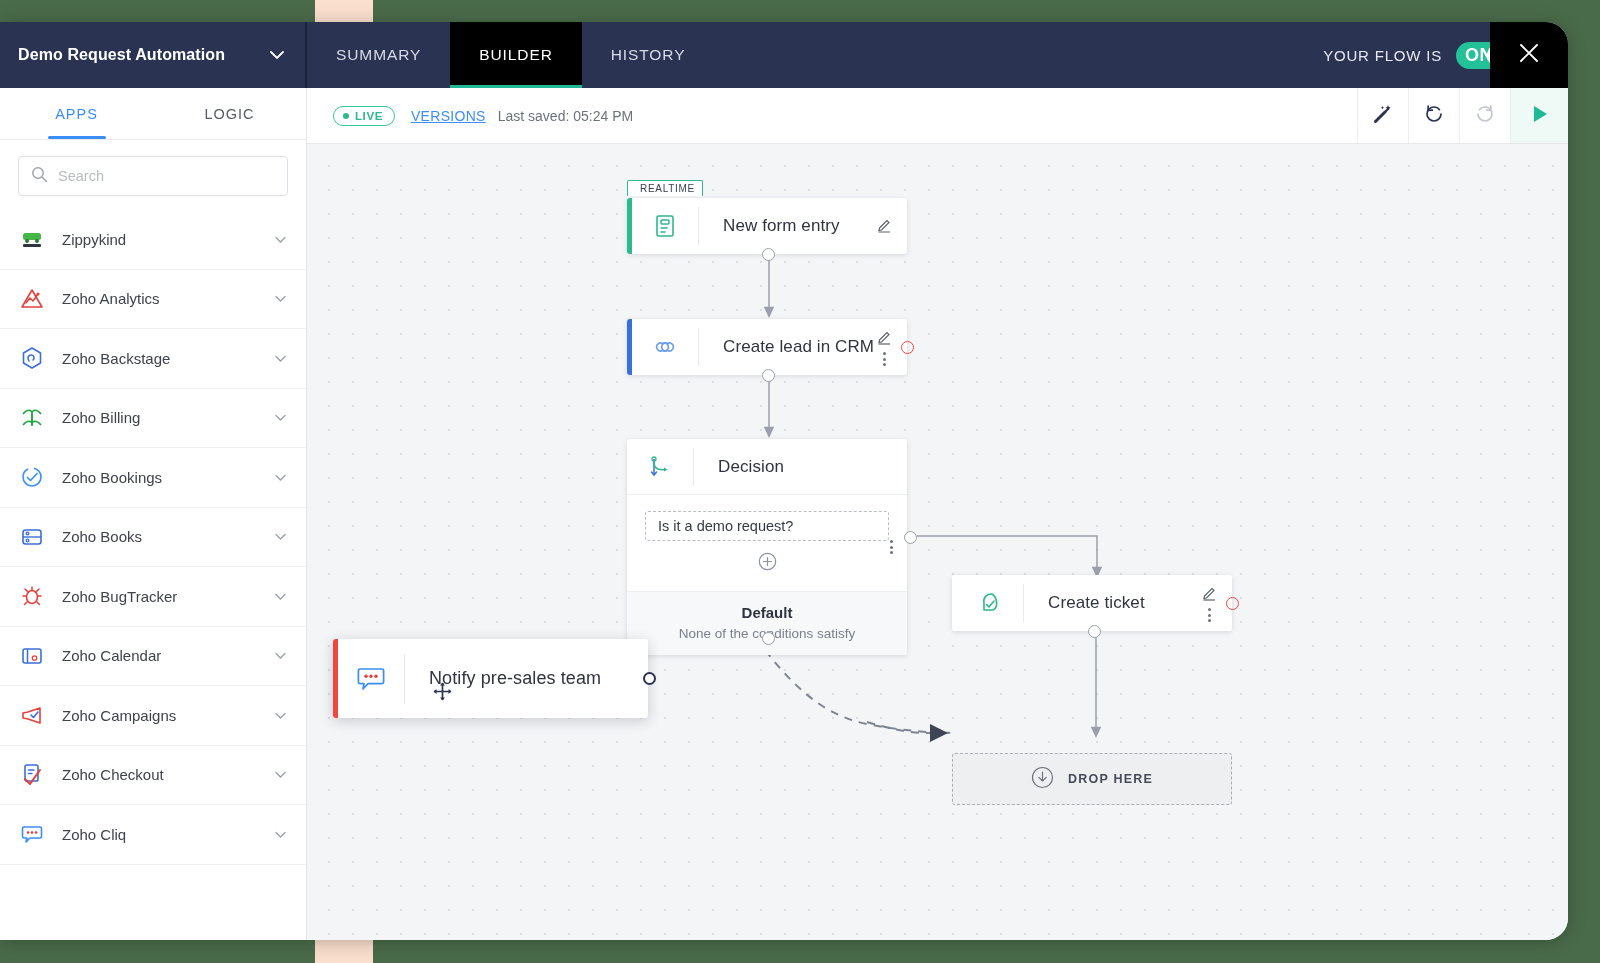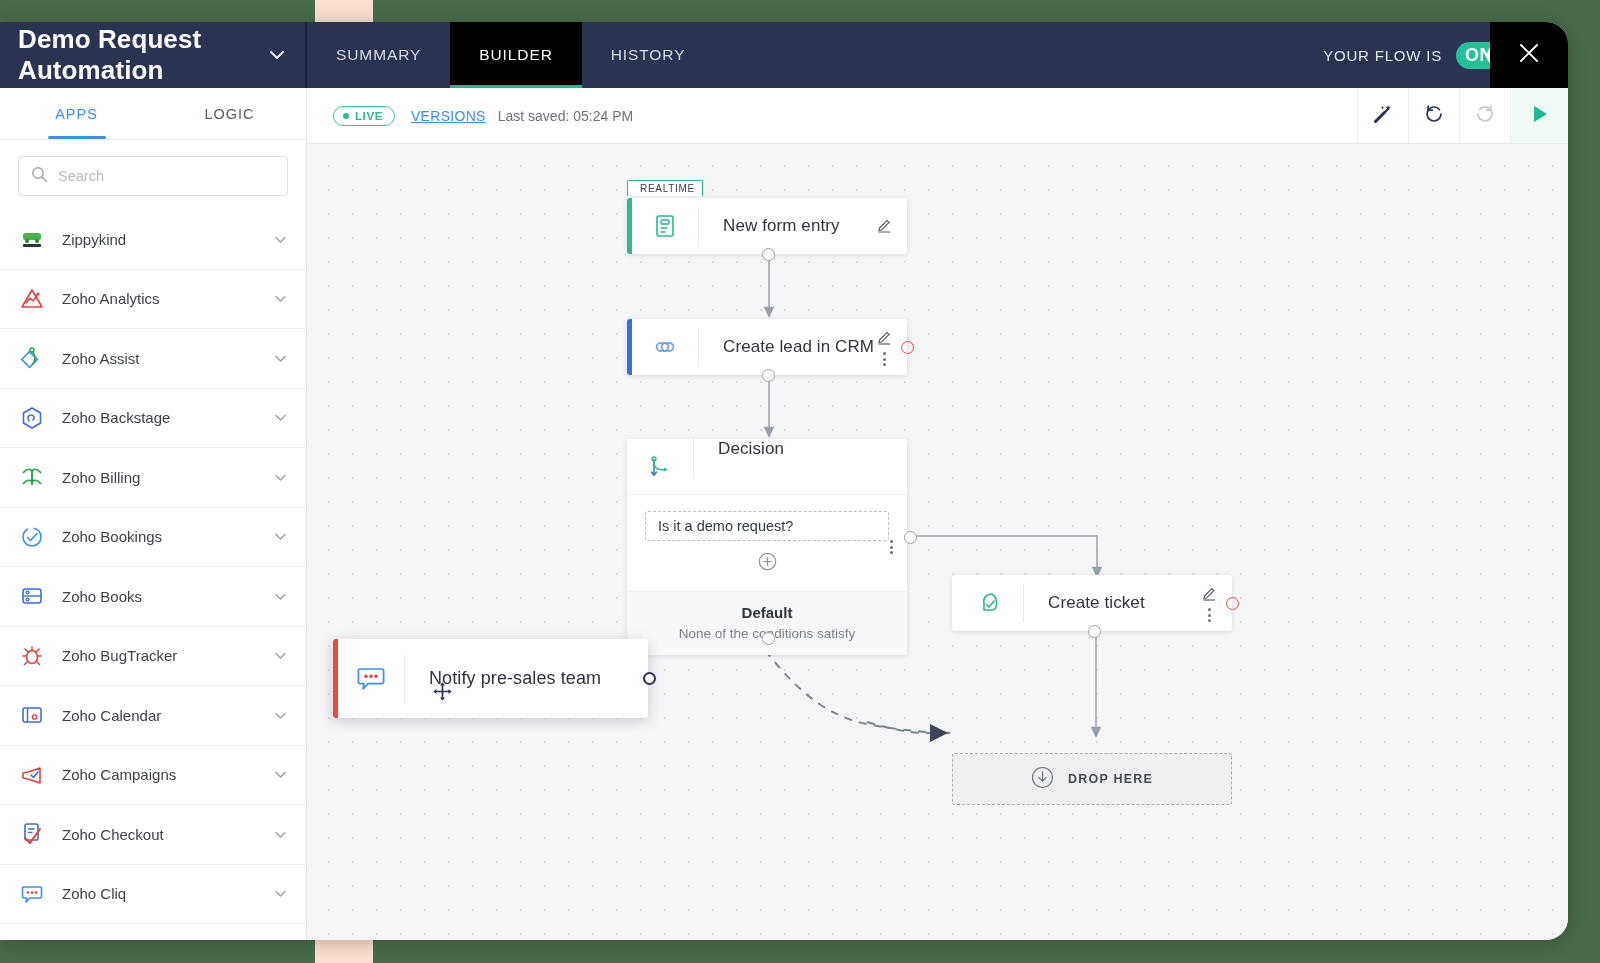--- a/index.html
+++ b/index.html
@@ -28,21 +28,21 @@
   
   .topbar {
     position: absolute; left: 0; top: 0; width: 100%; height: 66px;
     background: #2b3353; display: flex; align-items: stretch;
   }
   .flow-title-box {
     width: 307px; display: flex; align-items: center; justify-content: space-between;
     padding: 0 18px 0 18px; border-right: 2px solid #1d2440;
   }
   .flow-title {
-    color: #ffffff; font-size: 26px; font-weight: bold; letter-spacing: .1px;
+    color: #ffffff; font-size: 16px; font-weight: bold; letter-spacing: .1px;
   }
   .chev-white { width: 20px; height: 20px; display:block; }
   .tabs { display: flex; align-items: stretch; }
   .tab {
     display: flex; align-items: center; padding: 0 29px;
     color: #d8dbe6; font-size: 15.5px; letter-spacing: .9px;
     cursor: pointer; position: relative;
   }
   .tab.active { background: #000000; color: #ffffff; }
   .tab.active::after {
@@ -169,21 +169,21 @@
     position: absolute; font-size: 10px; letter-spacing: .7px; color: #3a4052;
     background: #ffffff; border: 1px solid #2eb88d; border-bottom: none;
     padding: 2px 7px 2px 12px; border-radius: 2px 2px 0 0;
   }
 
   
   .decision-node {
     position: absolute; background: #ffffff; border-radius: 3px;
     box-shadow: 0 1px 5px rgba(40,45,60,.14); overflow: hidden;
   }
-  .dec-head { height: 56px; display: flex; border-bottom: 1px solid #edeef1; }
+  .dec-head { height: 56px; display: flex; align-items: center; border-bottom: 1px solid #edeef1; }
   .dec-cond-area { padding: 16px 18px 8px 18px; }
   .cond-pill {
     border: 1.4px dashed #b9bdc6; border-radius: 3px; height: 30px;
     display: flex; align-items: center; padding: 0 12px; font-size: 14.5px; color: #333a47;
   }
   .plus-circle {
     width: 19px; height: 19px; margin: 11px auto 12px auto; display:block; cursor: pointer;
   }
   .dec-default {
     background: #f7f8f9; border-top: 1px solid #edeef1; padding: 12px 10px 14px 10px; text-align: center;
@@ -296,33 +296,20 @@
           </div>
           <div class="app-row">
             <span class="app-icon">
               <svg width="26" height="26" viewBox="0 0 26 26">
                 <path d="M13 4 L23 21 H3 Z" fill="none" stroke="#e4413c" stroke-width="1.6" stroke-linejoin="round"></path>
                 <path d="M7 17 L11 12 L14 15 L19 8" fill="none" stroke="#e4413c" stroke-width="1.5" stroke-linecap="round" stroke-linejoin="round"></path>
                 <circle cx="19" cy="8" r="1.6" fill="#e4413c"></circle>
               </svg>
             </span>
             <span class="app-label">Zoho Analytics</span>
-            <span class="chev-grey"><svg width="15" height="15" viewBox="0 0 15 15">
-                <path d="M3 5.5 L7.5 10 L12 5.5" fill="none" stroke="#9aa0ab" stroke-width="1.4" stroke-linecap="round"></path>
-              </svg></span>
-          </div>
-          <div class="app-row">
-            <span class="app-icon">
-              <svg width="26" height="26" viewBox="0 0 26 26">
-                <rect x="5" y="9" width="11" height="11" transform="rotate(45 10.5 14.5)" fill="none" stroke="#3a8ef6" stroke-width="1.6"></rect>
-                <path d="M13 6 C 17 10, 17 16, 13 20" fill="none" stroke="#28a745" stroke-width="1.6"></path>
-                <circle cx="13" cy="5" r="2" fill="none" stroke="#28a745" stroke-width="1.4"></circle>
-              </svg>
-            </span>
-            <span class="app-label">Zoho Assist</span>
             <span class="chev-grey"><svg width="15" height="15" viewBox="0 0 15 15">
                 <path d="M3 5.5 L7.5 10 L12 5.5" fill="none" stroke="#9aa0ab" stroke-width="1.4" stroke-linecap="round"></path>
               </svg></span>
           </div>
           <div class="app-row">
             <span class="app-icon">
               <svg width="26" height="26" viewBox="0 0 26 26">
                 <path d="M13 3 L21.5 8 V18 L13 23 L4.5 18 V8 Z" fill="none" stroke="#3a6fd8" stroke-width="1.6" stroke-linejoin="round"></path>
                 <path d="M10 16 C 8 14, 9 10, 12 10 C 15 10, 16 13, 14 15" fill="none" stroke="#3a6fd8" stroke-width="1.6" stroke-linecap="round"></path>
               </svg>

